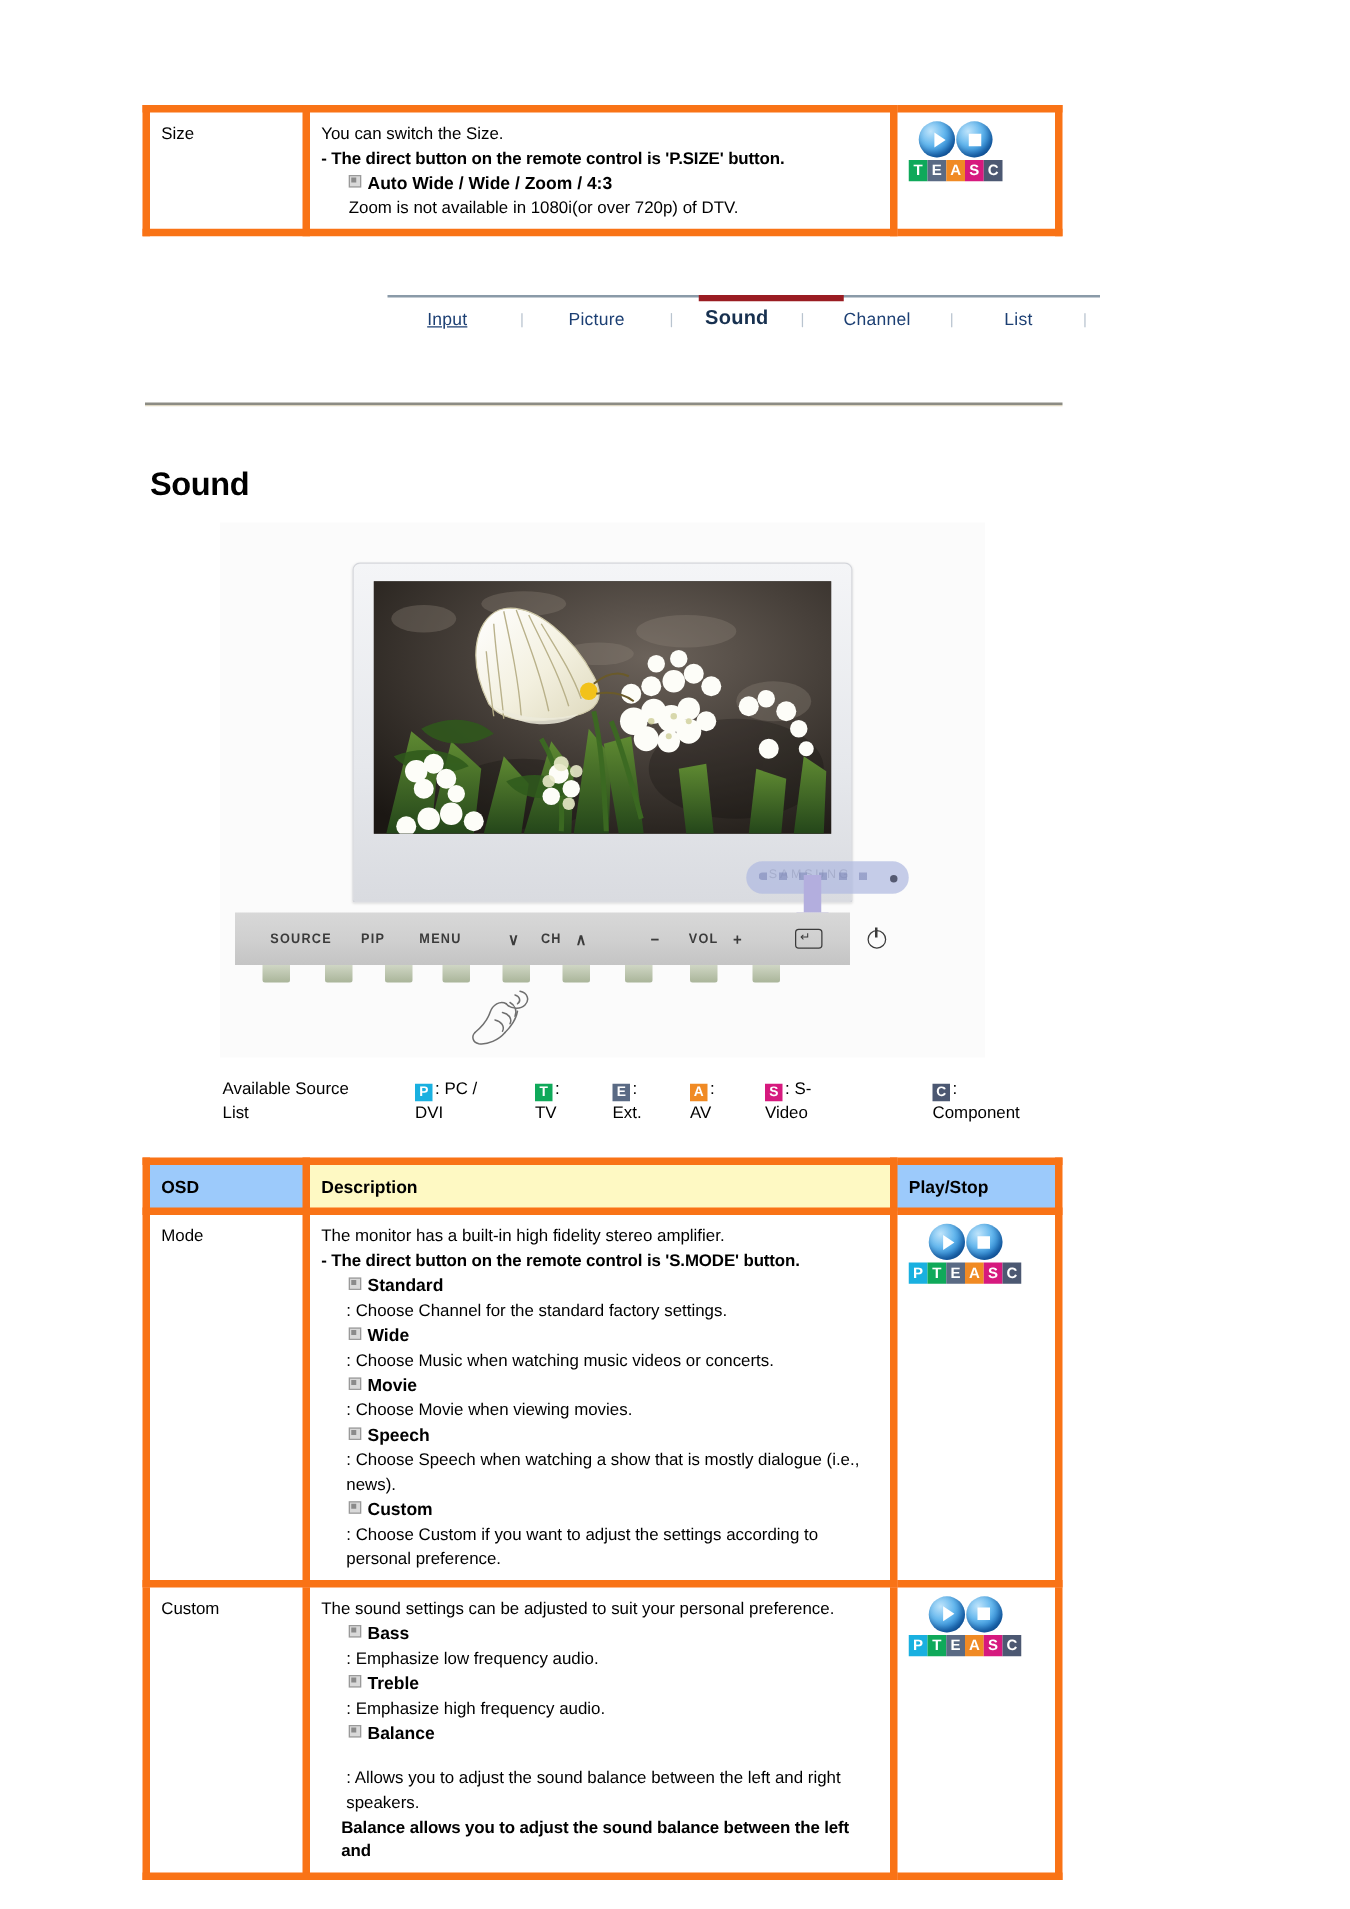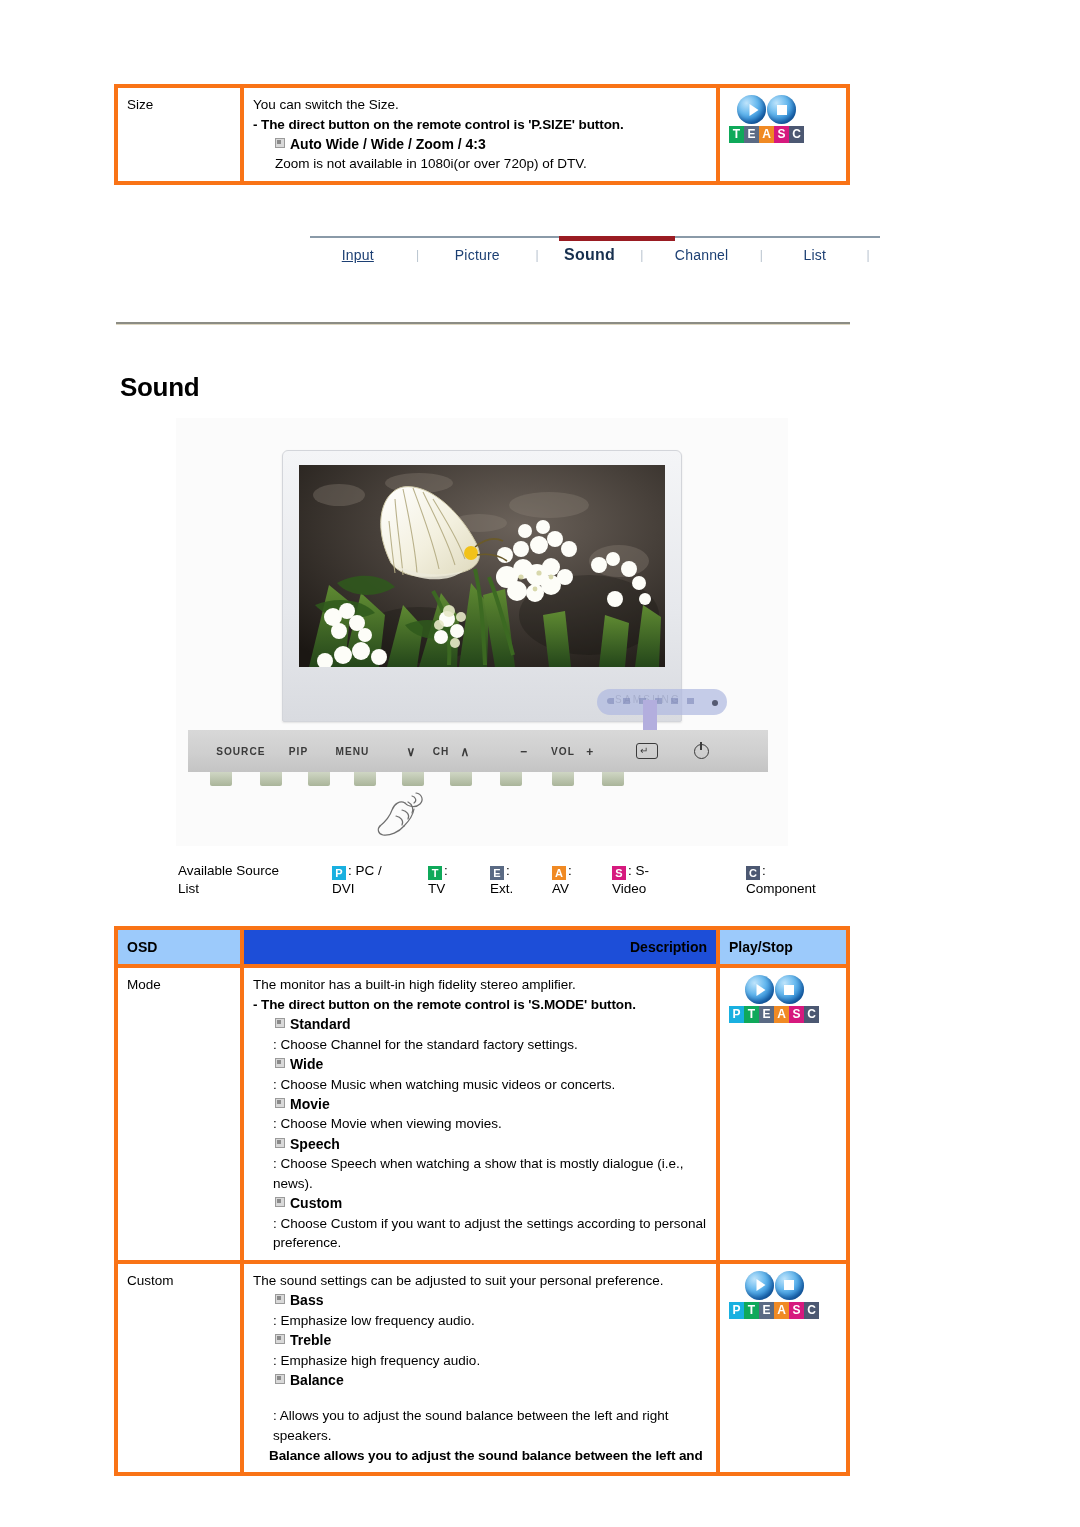--- a/index.html
+++ b/index.html
@@ -22,21 +22,21 @@
     width: 1080px;
     height: 1527px;
   }
 
   
   .doc-table {
     border-collapse: collapse;
     table-layout: fixed;
   }
   .doc-table td, .doc-table th {
-    border: 4px solid #f97316;
+    border: 6px solid #f97316;
     vertical-align: top;
     padding: 6px 8px;
     font-size: 13.5px;
     line-height: 1.45;
     font-weight: normal;
     text-align: left;
   }
 
   
   .size-table {
@@ -265,21 +265,21 @@
     width: 0; height: 0;
     border-left: 13px solid transparent;
     border-right: 13px solid transparent;
     border-top: 14px solid #b3aede;
   }
 
   .ctrlpanel {
     position: absolute;
     left: 12px;
     top: 312px;
-    width: 580px;
+    width: 492px;
     height: 42px;
     background: linear-gradient(180deg,#d8d8d8 0%,#cfcfcf 55%,#c4c4c4 100%);
     display: flex;
     align-items: center;
   }
   .ctrl-lbl {
     position: absolute;
     font-size: 11px;
     letter-spacing: 1.1px;
     color: #3b3b3b;
@@ -634,21 +634,21 @@
         <td>Component</td>
       </tr>
     </tbody>
       </table>
   </div>
 
   <table class="doc-table osd-table">
     <tbody>
         <tr>
       <th class="col-osd" style="background: rgb(156, 202, 251);">OSD</th>
-      <th style="background: #1d4ed8; text-align: right;">Description</th>
+      <th style="background: #fef9c3;">Description</th>
       <th class="col-icon" style="background: rgb(156, 202, 251);">Play/Stop</th>
     </tr>
 
     <tr>
       <td class="cell-label">Mode</td>
       <td>
         <div class="line-plain">The monitor has a built-in high fidelity stereo amplifier.</div>
         <div class="line-bold">- The direct button on the remote control is 'S.MODE' button.</div>
         <div class="bullet-line">
           <span class="sq"></span><span>Standard</span></div>

